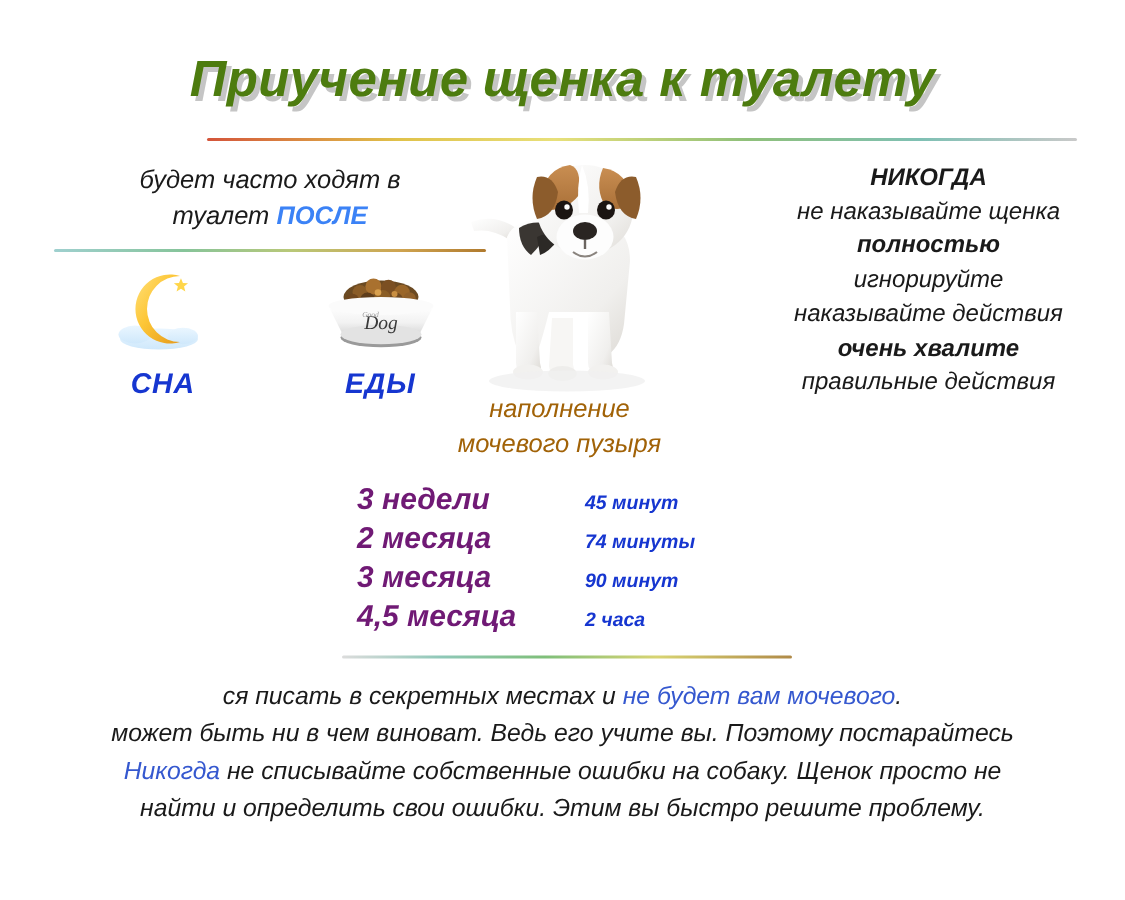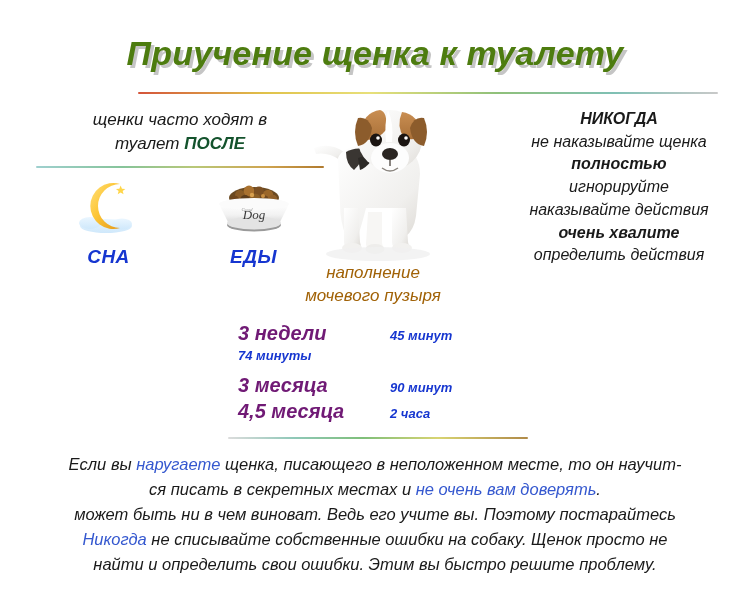--- a/index.html
+++ b/index.html
@@ -73,21 +73,21 @@
     top: 108px;
     width: 300px;
     text-align: center;
     font-size: 17px;
     font-style: italic;
     line-height: 1.42;
     color: #1a1a1a;
   }
   .left-head .accent {
     font-weight: bold;
-    color: #14532d;
+    color: #3b82f6;
   }
 
   .icon-row {
     position: absolute;
     left: 36px;
     top: 178px;
     width: 290px;
     display: flex;
     justify-content: space-around;
     align-items: flex-end;
@@ -202,21 +202,21 @@
 <body>
 
 <div class="page">
 
   <div class="title-wrap">
     <span class="title">Приучение щенка к туалету</span>
   </div>
   <div class="divider divider-top"></div>
 
   <div class="left-head">
-    <span>щенки часто ходят в</span><br>
+    <span>будет часто ходят в</span><br>
     <span>туалет </span><span class="accent">ПОСЛЕ</span>
   </div>
   <div class="divider divider-left"></div>
 
   <div class="icon-row">
 
     <div class="icon-cell">
       <div class="icon-art">
         <svg width="66" height="58" viewBox="0 0 66 58" aria-hidden="true">
           <defs>
@@ -334,49 +334,49 @@
     </svg>
   </div>
 
   <div class="right-block">
     <div class="strong">НИКОГДА</div>
     <div>не наказывайте щенка</div>
     <div class="strong">полностью</div>
     <div>игнорируйте</div>
     <div>наказывайте действия</div>
     <div class="strong">очень хвалите</div>
-    <div>определить действия</div>
+    <div>правильные действия</div>
   </div>
 
   <div class="center-caption">
     <span>наполнение</span><br>
     <span>мочевого пузыря</span>
   </div>
 
   <div class="table">
     <div class="table-row">
       <span class="cell-age">3 недели</span>
       <span class="cell-time">45 минут</span>
     </div>
     <div class="table-row">
+      <span class="cell-age">2 месяца</span>
       <span class="cell-time">74 минуты</span>
     </div>
     <div class="table-row">
       <span class="cell-age">3 месяца</span>
       <span class="cell-time">90 минут</span>
     </div>
     <div class="table-row">
       <span class="cell-age">4,5 месяца</span>
       <span class="cell-time">2 часа</span>
     </div>
   </div>
 
   <div class="divider divider-bottom"></div>
 
   <div class="paragraph">
-    <span class="p-line"><span>Если вы </span><span class="blue">наругаете</span><span> щенка, писающего в неположенном месте, то он научит-</span></span>
-    <span class="p-line"><span>ся писать в секретных местах и </span><span class="blue">не очень вам доверять</span><span>.</span></span>
+    <span class="p-line"><span>ся писать в секретных местах и </span><span class="blue">не будет вам мочевого</span><span>.</span></span>
     <span class="p-line">может быть ни в чем виноват. Ведь его учите вы. Поэтому постарайтесь</span>
     <span class="p-line"><span class="blue">Никогда</span><span> не списывайте собственные ошибки на собаку. Щенок просто не</span></span>
     <span class="p-line">найти и определить свои ошибки. Этим вы быстро решите проблему.</span>
   </div>
 
 </div>
 
 </body></html>

